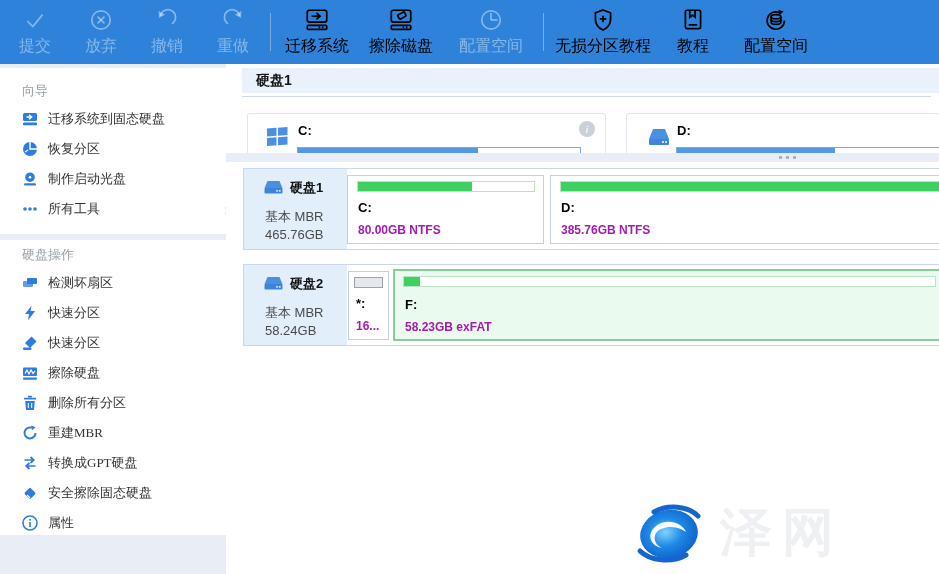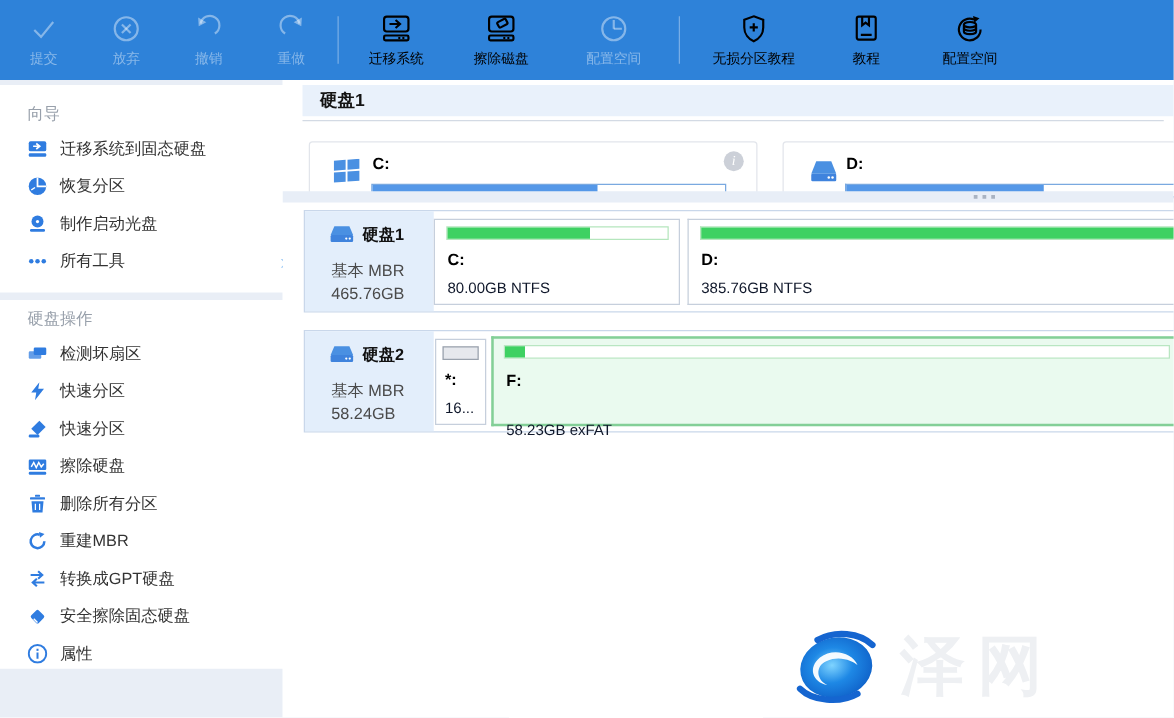--- a/index.html
+++ b/index.html
@@ -15,26 +15,26 @@
   
   .toolbar {
     position: absolute; left: 0; top: 0; width: 939px; height: 64px;
     background: #2e82d9; display: flex; align-items: stretch; padding-left: 2px;
   }
   .tb-item {
     width: 66px; display: flex; flex-direction: column; align-items: center;
     justify-content: center; gap: 3px; color: #000000; cursor: pointer;
   }
   .tb-item.disabled { color: rgba(255,255,255,.42); cursor: default; }
-  .tb-label { font-size: 11px; white-space: nowrap; }
+  .tb-label { font-size: 16px; white-space: nowrap; }
   .tb-sep { width: 1px; background: rgba(255,255,255,.35); margin: 13px 4px; }
   .tb-ico svg { stroke: currentColor; fill: none; stroke-width: 1.6; }
 
   
-  .sb-panel { position: absolute; left: 0; width: 240px; background: #fff; }
+  .sb-panel { position: absolute; left: 0; width: 240px; background: #fff; font-family: Liberation Serif, serif; }
   #sb1 { top: 68px; height: 166px; }
   #sb2 { top: 240px; height: 295px; }
   .sb-header { margin: 14px 0 4px 22px; color: #98a0ab; font-size: 13px; }
   #sb2 .sb-header { margin-top: 6px; }
   .sb-item {
     height: 30px; display: flex; align-items: center; padding-left: 22px;
     font-size: 13px; color: #333; cursor: pointer; position: relative;
   }
   .sb-ico { width: 16px; height: 16px; margin-right: 10px; color: #2f7ce0; flex: none; }
   .sb-ico svg { width: 16px; height: 16px; }
@@ -82,33 +82,33 @@
   .disk-info { position: absolute; left: 0; top: 0; width: 103px; height: 100%; background: #e3eefb; }
   .di-head { position: absolute; left: 18px; top: 10px; display: flex; align-items: center; gap: 5px; }
   .di-name { font-weight: bold; font-size: 13px; color: #111; }
   .di-type { position: absolute; left: 21px; top: 39px; font-size: 13px; color: #4a4a4a; }
   .di-size { position: absolute; left: 21px; top: 58px; font-size: 13px; color: #4a4a4a; }
 
   .part { position: absolute; top: 6px; height: 69px; background: #fff; border: 1px solid #c6cfdc; }
   .part-bar { position: absolute; left: 9px; right: 8px; top: 5px; height: 11px; border: 1px solid #b5e6bd; background: #fff; }
   .part-fill { height: 100%; background: #3ed162; }
   .part-letter { position: absolute; left: 10px; top: 24px; font-weight: bold; font-size: 13px; color: #000; }
-  .part-detail { position: absolute; left: 10px; top: 47px; font-size: 12px; color: #0f172a; }
+  .part-detail { position: absolute; left: 10px; top: 47px; font-size: 12px; color: #a21caf; font-weight: bold; }
 
   #p-c { left: 103px; width: 197px; }
   #p-d { left: 306px; right: -2px; border-right: none; }
   #p-d .part-bar { right: 0; border-right: none; }
 
   #p-star { left: 104px; width: 41px; }
   .gray-bar { position: absolute; left: 5px; top: 5px; width: 29px; height: 11px; background: #e6e8ed; border: 1px solid #9aa2ad; }
   #p-star .part-letter { left: 7px; } #p-star .part-detail { left: 7px; }
 
   #p-f { left: 149px; right: -2px; top: 4px; height: 72px; background: #eafaef; border: 2px solid #83cf97; border-right: none; }
   #p-f .part-bar { left: 8px; right: 6px; border-color: #b9e6c2; }
-  #p-f .part-letter { top: 26px; } #p-f .part-detail { top: 66px; }
+  #p-f .part-letter { top: 26px; } #p-f .part-detail { top: 49px; }
 
   
   .watermark { position: absolute; left: 402px; top: 434px; display: flex; align-items: center; z-index: 1; }
   .wm-text {
     font-size: 52px; color: #eef0f3; letter-spacing: 10px; margin-left: 10px;
     font-weight: 600; white-space: nowrap; user-select: none;
   }
 </style>
 </head>
 <body>

